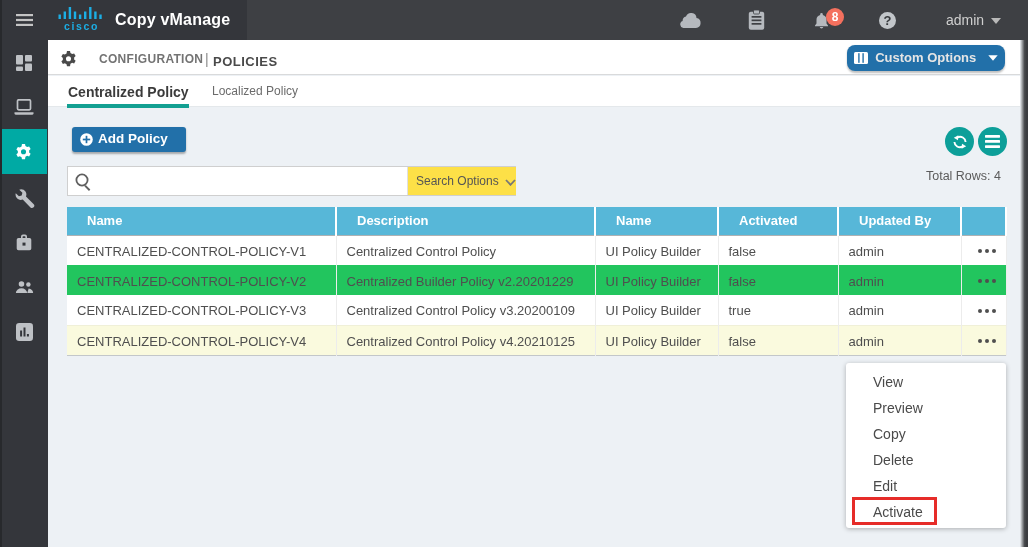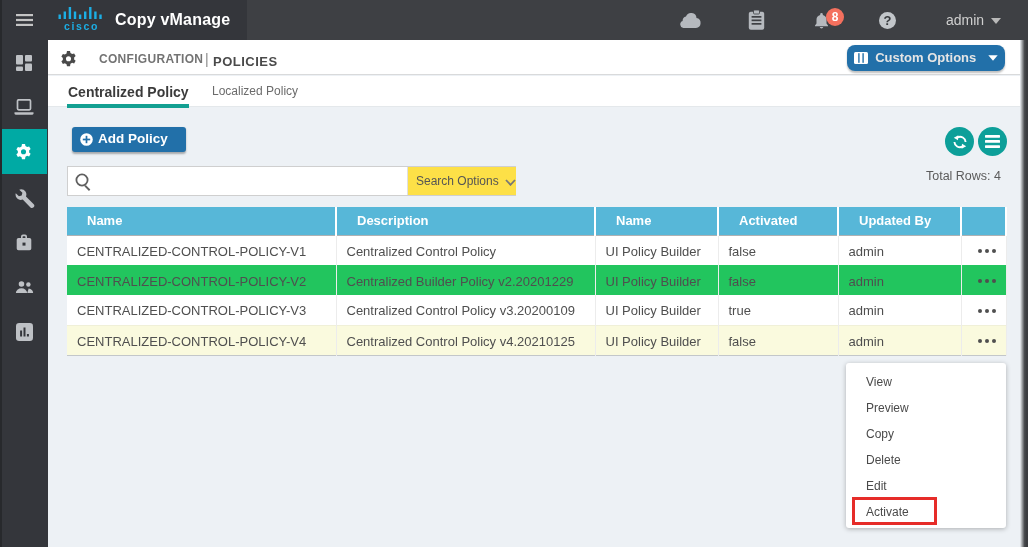--- a/index.html
+++ b/index.html
@@ -28,21 +28,21 @@
   .searchopts { left:407px; top:167px; width:109px; height:28px; background:#fde047; border-left:1px solid #e0e0e0; font-size:12px; color:#555; line-height:28px; white-space:nowrap; }
   table.grid { position:absolute; left:67px; top:207px; width:939px; border-collapse:collapse; table-layout:fixed; font-size:13px; border-bottom:1px solid #c3c7ca; }
   table.grid th { background:#57b7d8; color:#fff; font-weight:bold; text-align:left; height:28px; padding:0 0 0 20px; border-right:2px solid #fff; border-bottom:1px solid #aeb1b3; }
   table.grid td { height:30px; padding:4px 3px 2px 10px; color:#4f4f4f; border-right:1px solid #ececec; }
   tr.rowa td { background:#fff; }
   tr.rowb td { background:#22c55e; }
   tr.rowy td { background:#fafade; border-top:1px solid #f0f0d8; }
   .dots { display:flex; gap:3px; justify-content:center; align-items:center; }
   .dots i { width:4px; height:4px; background:#4f4f4f; border-radius:50%; display:block; }
   .menu { left:846px; top:363px; width:160px; height:165px; background:#fff; border-radius:3px; box-shadow:0 1px 5px rgba(0,0,0,0.28); padding-top:6px; }
-  .menu .mi { height:26px; line-height:26px; padding-left:20px; font-size:12px; color:#4a4a4a; }
+  .menu .mi { height:26px; line-height:26px; padding-left:27px; font-size:14px; color:#4a4a4a; }
   .redbox { left:852px; top:497px; width:85px; height:28px; border:3px solid #e62c29; }
 </style>
 </head>
 <body>
   <div class="abs sidebar"></div>
   <div class="abs topbar"></div>
   <div class="abs brand"></div>
 
   <svg class="abs" style="left:16px;top:14px" width="17" height="12" viewBox="0 0 17 12">
     <rect x="0" y="0" width="17" height="2.2" fill="#c4c4c4"></rect>

